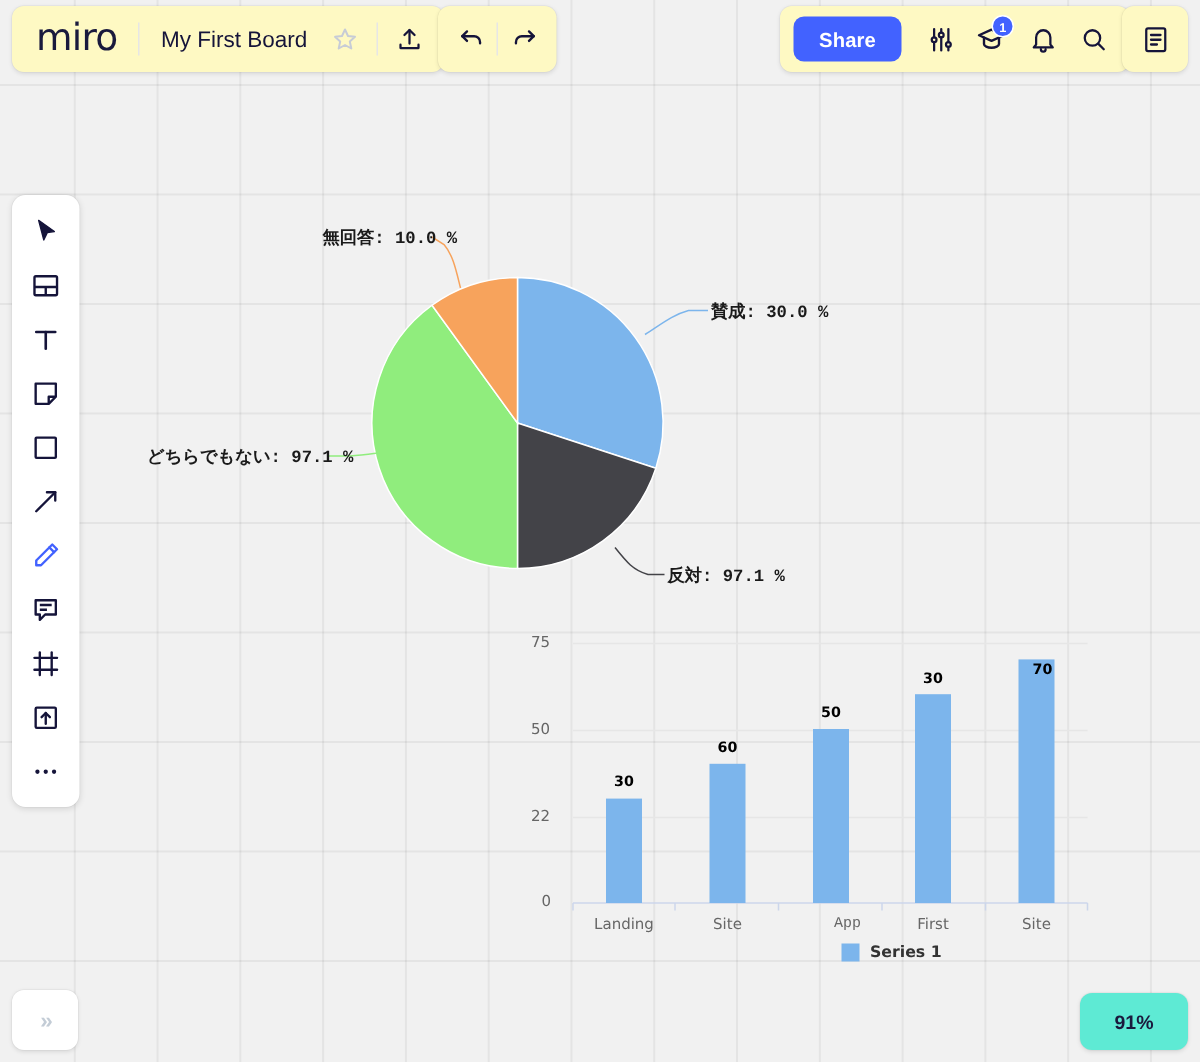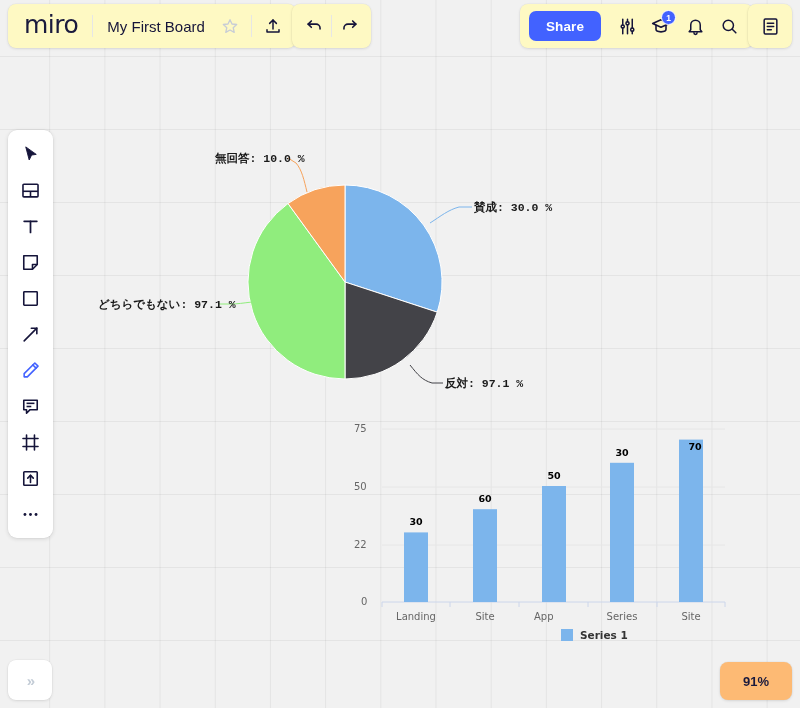--- a/index.html
+++ b/index.html
@@ -72,21 +72,21 @@
   
   #collapse-btn{
     position:absolute;left:8px;bottom:8px;width:44px;height:40px;
     background:#fff;border-radius:8px;
     box-shadow:0 1px 3px rgba(0,0,0,.10),0 0 0 .5px rgba(0,0,0,.04);
     display:flex;align-items:center;justify-content:center;cursor:pointer;
     color:#c3ccd6;font-size:15px;font-weight:700;letter-spacing:-2px;
   }
   #zoom-widget{
     position:absolute;right:8px;bottom:8px;min-width:50px;height:38px;
-    background:#fdba74;border-radius:8px;padding:0 11px;
+    background:#5eead4;border-radius:8px;padding:0 11px;
     box-shadow:0 1px 3px rgba(0,0,0,.10),0 0 0 .5px rgba(0,0,0,.04);
     display:flex;align-items:center;justify-content:center;cursor:pointer;
     color:#1a1a3d;font-size:13px;font-weight:700;
   }
   
   #pie-chart,#bar-chart{position:absolute;}
   #pie-chart{left:60px;top:130px;width:500px;height:290px;}
   #bar-chart{left:345px;top:415px;width:400px;height:240px;}
   .lbl{
     position:absolute;font-size:11.5px;font-weight:700;color:#1a1a1a;
@@ -162,22 +162,22 @@
 
   
   <div class="axis-lbl" style="left:9px;top:8px;">75</div>
   <div class="axis-lbl" style="left:9px;top:66px;">50</div>
   <div class="axis-lbl" style="left:9px;top:124px;">22</div>
   <div class="axis-lbl" style="left:16px;top:181px;">0</div>
 
   
   <div class="axis-lbl" style="left:51px;top:196px;width:40px;text-align:center;">Landing</div>
   <div class="axis-lbl" style="left:120px;top:196px;width:40px;text-align:center;">Site</div>
-  <div class="axis-lbl" style="left:189px;top:196px;width:40px;text-align:left;">App</div>
-  <div class="axis-lbl" style="left:257px;top:196px;width:40px;text-align:center;">Series</div>
+  <div class="axis-lbl" style="left:189px;top:196px;width:40px;text-align:right;font-family:Liberation Mono, monospace;">App</div>
+  <div class="axis-lbl" style="left:257px;top:196px;width:40px;text-align:center;">First</div>
   <div class="axis-lbl" style="left:326px;top:196px;width:40px;text-align:center;">Site</div>
 
   
   <div class="val-lbl" style="left:51px;top:101px;width:40px;">30</div>
   <div class="val-lbl" style="left:120px;top:78px;width:40px;">60</div>
   <div class="val-lbl" style="left:189px;top:55px;width:40px;">50</div>
   <div class="val-lbl" style="left:257px;top:32px;width:40px;">30</div>
   <div class="val-lbl" style="left:330px;top:26px;width:40px;">70</div>
 
   

